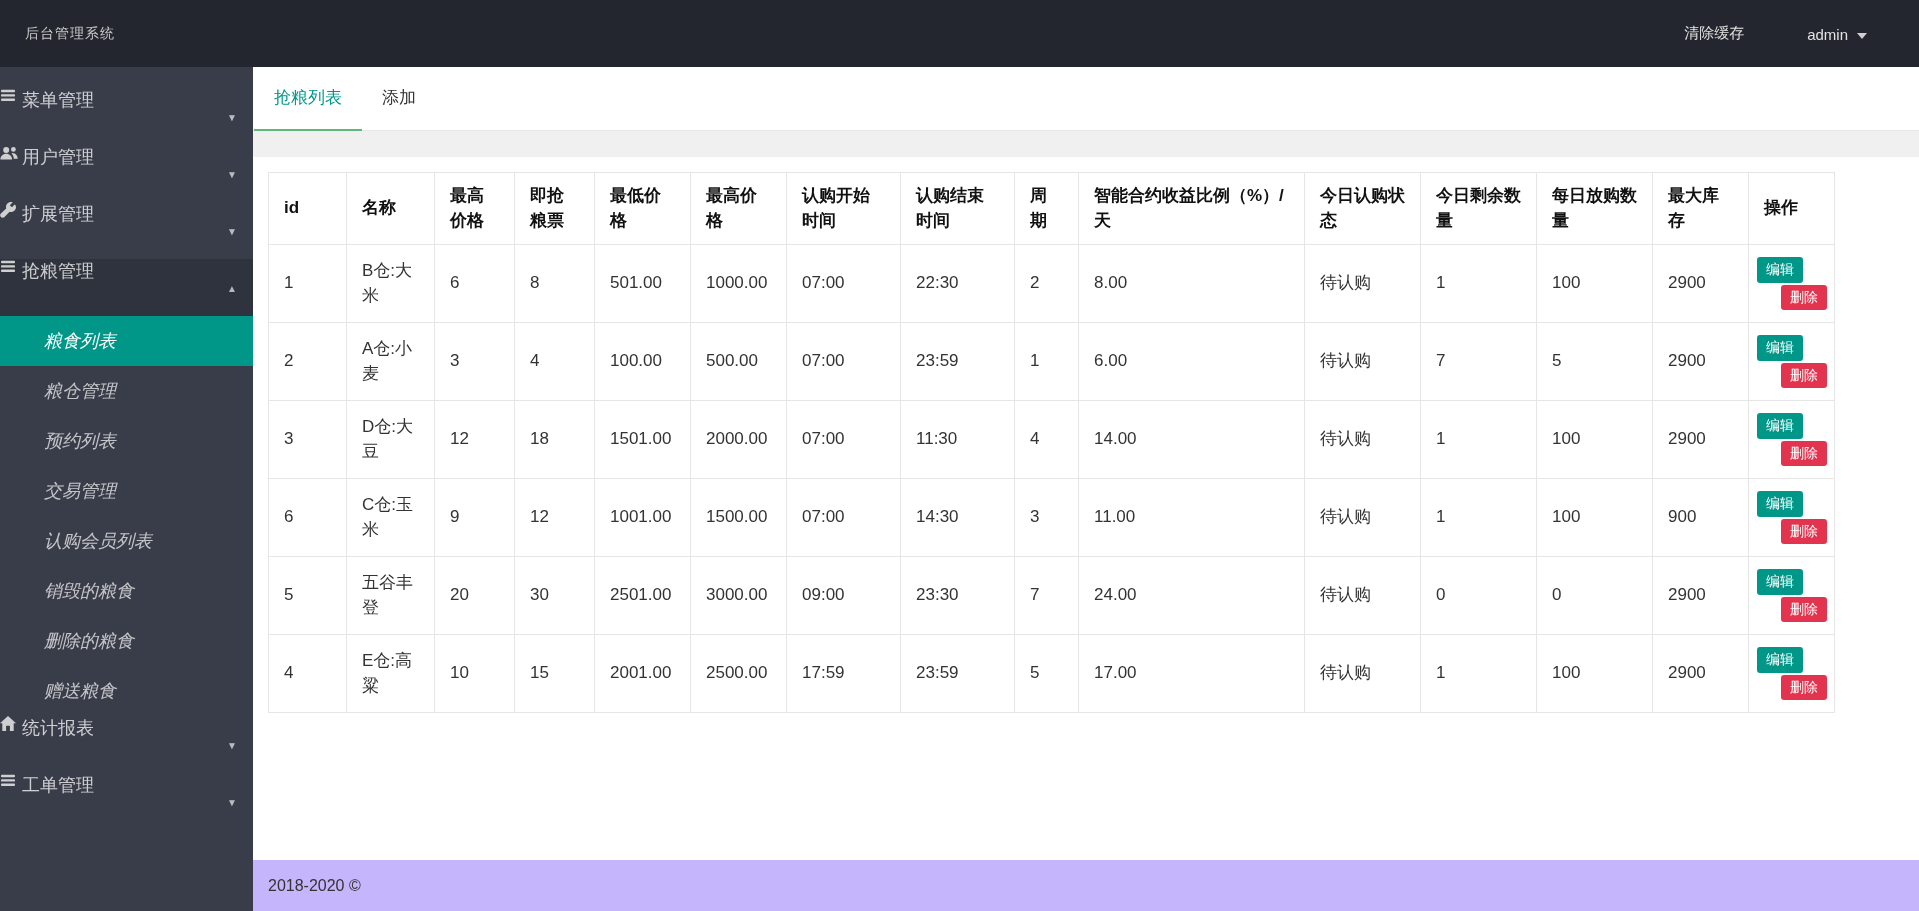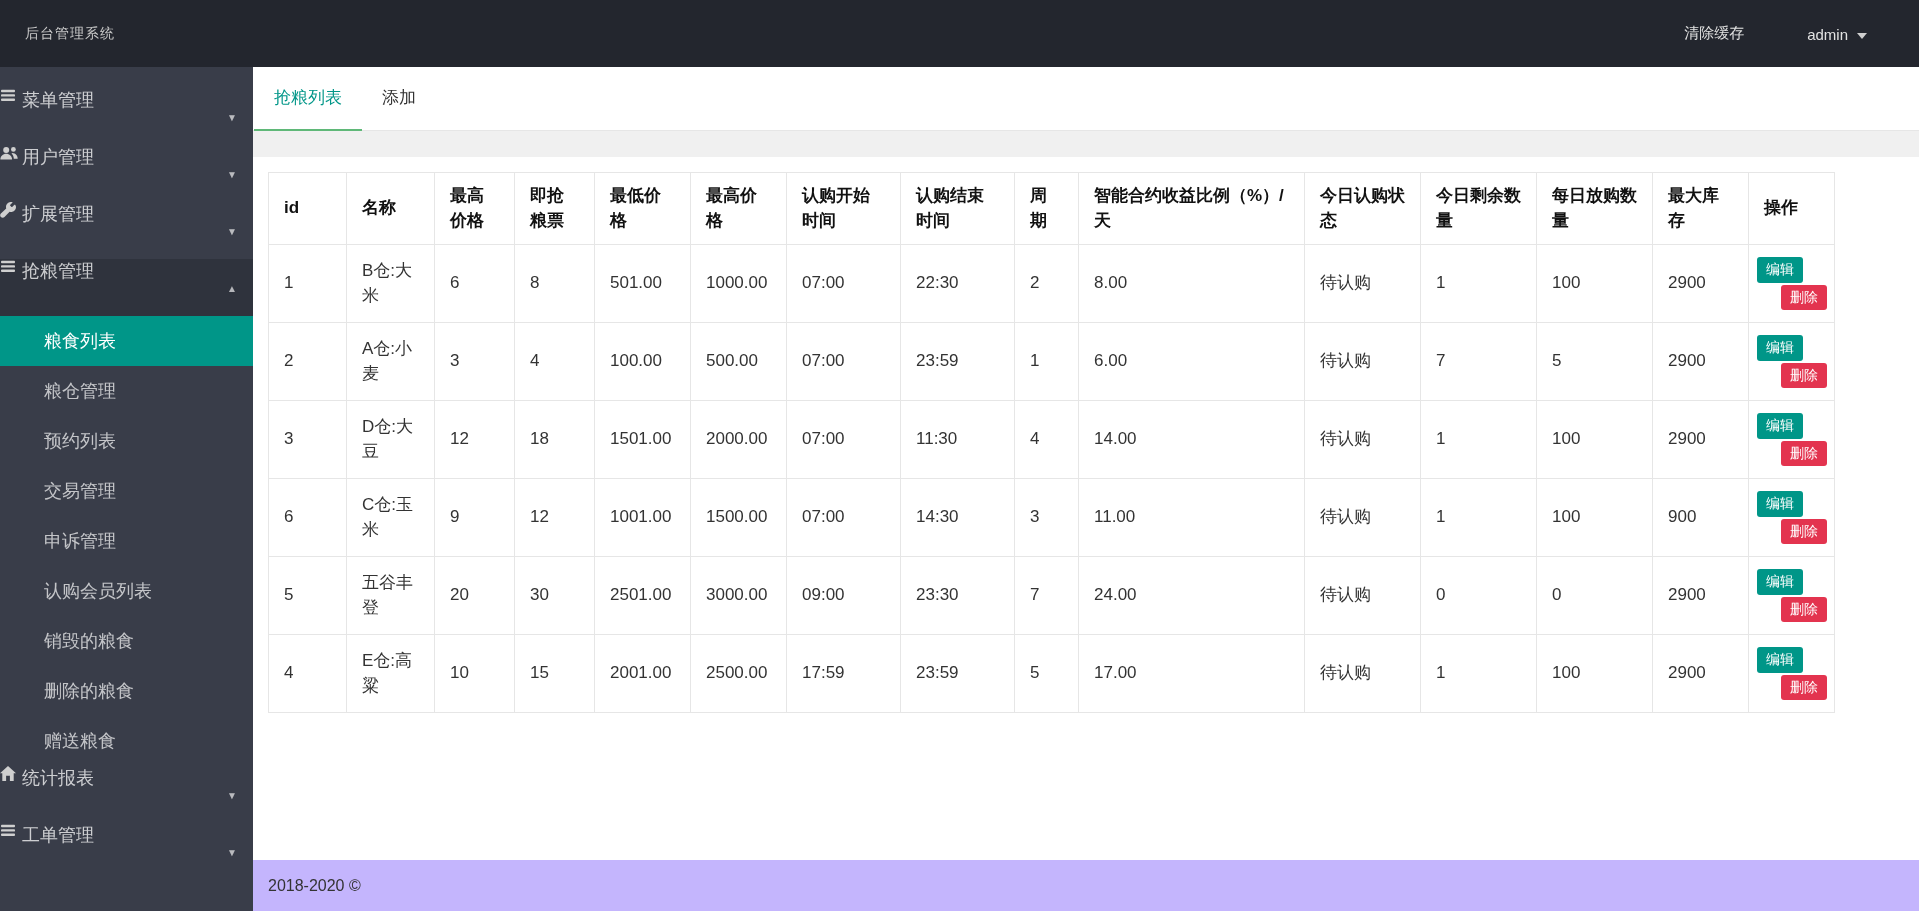--- a/index.html
+++ b/index.html
@@ -34,21 +34,21 @@
     position:relative; height:57px; display:flex; align-items:flex-start;
     color:rgba(255,255,255,.75); font-size:18px; cursor:pointer;
   }
   .side-item.clipped { height:52px; }
   .side-item.open { background:#2F333D; }
   .side-item .mi { display:inline-flex; width:22px; color:#cfcfcf; }
   .side-item .arrow {
     position:absolute; right:16px; top:50%; transform:translateY(-50%);
     font-size:10px; color:rgba(255,255,255,.65);
   }
-  .side-sub { list-style:none; margin:0; padding:0; }
+  .side-sub { list-style:none; margin:0; padding:0;font-style:italic; }
   .side-sub li {
     height:50px; line-height:50px; padding-left:44px;
     color:rgba(255,255,255,.7); font-size:18px; cursor:pointer;
   }
   .side-sub li.active { background:#009688; color:#fff; }
 
   
   .main { position:absolute; left:253px; top:67px; right:0; bottom:0; background:#fff; }
   .tabbar {
     height:64px; display:flex; align-items:stretch; padding-left:1px;
@@ -152,21 +152,20 @@
           </svg>
         </span>
         <span>抢粮管理</span>
         <span class="arrow">▲</span>
       </li>
       <ul class="side-sub">
         <li class="active">粮食列表</li>
         <li class="">粮仓管理</li>
         <li class="">预约列表</li>
         <li class="">交易管理</li>
-        <li class="">申诉管理</li>
         <li class="">认购会员列表</li>
         <li class="">销毁的粮食</li>
         <li class="">删除的粮食</li>
         <li class="">赠送粮食</li>
       </ul>
       <li class="side-item">
         <span class="mi">
           <svg width="16" height="15" viewBox="0 0 16 15" fill="currentColor">
             <path d="M8 0l8 7.2h-2.3V15H9.9v-5.2H6.1V15H2.3V7.2H0z"></path>
           </svg>

